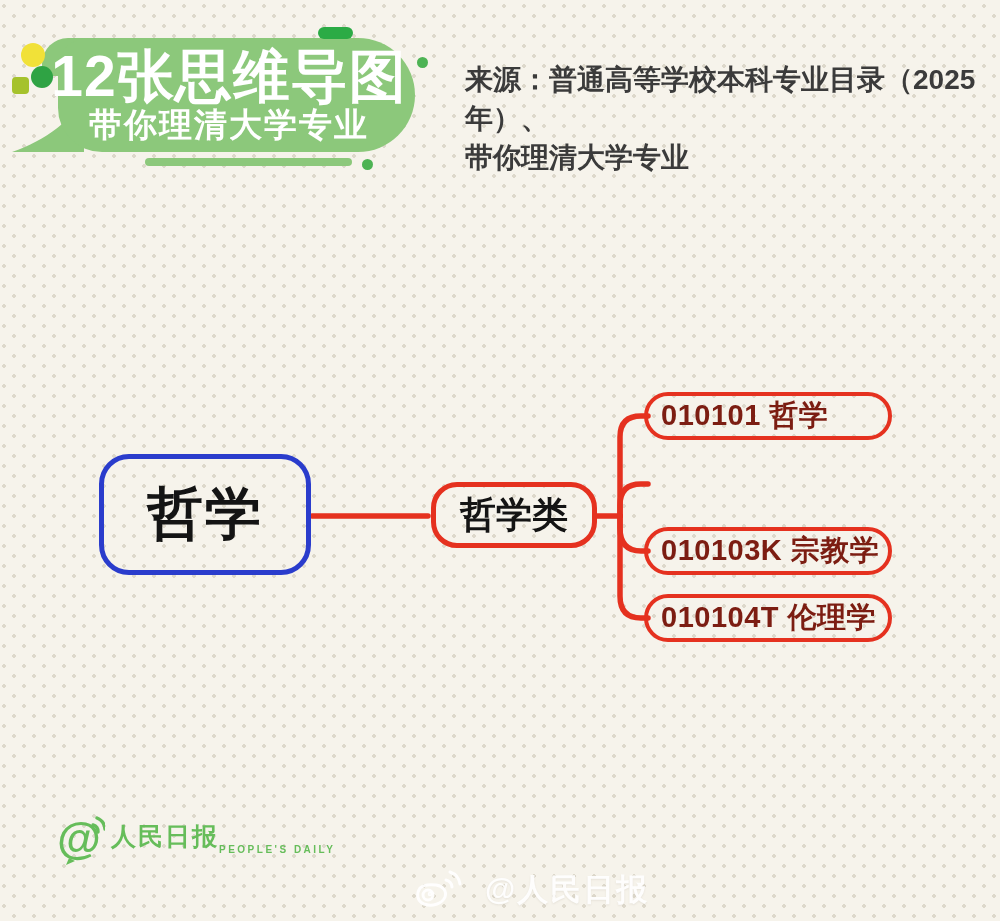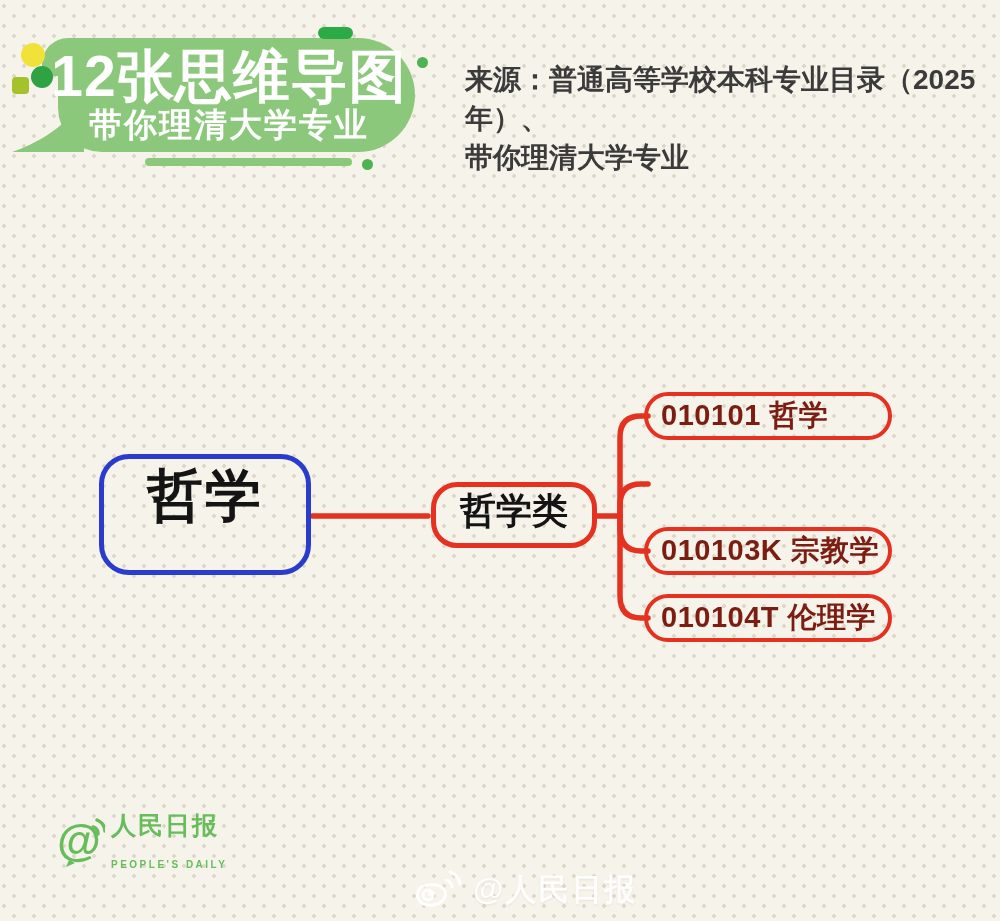--- a/index.html
+++ b/index.html
@@ -46,21 +46,21 @@
   .deco-underline-dot { position:absolute; left:362px; top:159px; width:11px; height:11px; border-radius:50%; background:#4db354; }
 
   .source {
     position:absolute; left:465px; top:60px; width:520px;
     color:#3b3b3b; font-size:28px; line-height:39px; font-weight:700;
   }
 
   
   .connectors { position:absolute; left:0; top:0; width:1000px; height:921px; pointer-events:none; }
 
-  .node { position:absolute; display:flex; background:transparent; }
+  .node { position:absolute; display:flex; align-items:center; background:transparent; }
   .node-root {
     left:99px; top:454px; width:212px; height:121px;
     border:5px solid #2a3ccc; border-radius:30px; justify-content:center;
   }
   .node-root .node-label { font-size:56px; font-weight:900; color:#141414; letter-spacing:2px; }
   .node-category {
     left:431px; top:482px; width:166px; height:66px;
     border:5px solid #e5311f; border-radius:26px; justify-content:center;
   }
   .node-category .node-label { font-size:36px; font-weight:900; color:#141414; }
@@ -69,25 +69,25 @@
     border:4px solid #e5311f; border-radius:24px; padding-left:13px;
   }
   .node-leaf .node-label { font-size:29px; font-weight:800; color:#7c1d12; letter-spacing:0.5px; white-space:nowrap; }
   .leaf-0 { top:392px; }
   .leaf-1 { top:460px; }
   .leaf-2 { top:527px; }
   .leaf-3 { top:594px; }
 
   
   .logo { position:absolute; left:57px; top:812px; display:flex; align-items:center; gap:6px; }
-  .logo-textcol { display:flex; flex-direction:column; }
+  .logo-textcol { display:flex; }
   .logo-cn { color:#66bd5a; font-size:25px; font-weight:900; letter-spacing:2px; line-height:26px; }
   .logo-en { color:#66bd5a; font-size:10px; font-weight:700; letter-spacing:2.5px; margin-top:21px; }
 
-  .watermark { position:absolute; left:413px; top:868px; display:flex; align-items:center; gap:10px; }
+  .watermark { position:absolute; left:413px; top:868px; display:flex; align-items:center; gap:22px; }
   .watermark-text {
     font-size:31px; font-weight:800; letter-spacing:2px;
     color:rgba(255,255,255,0.92);
     text-shadow:0 1px 2px rgba(120,110,90,0.12);
   }
 </style>
 </head>
 <body>
 
 <div class="poster">

